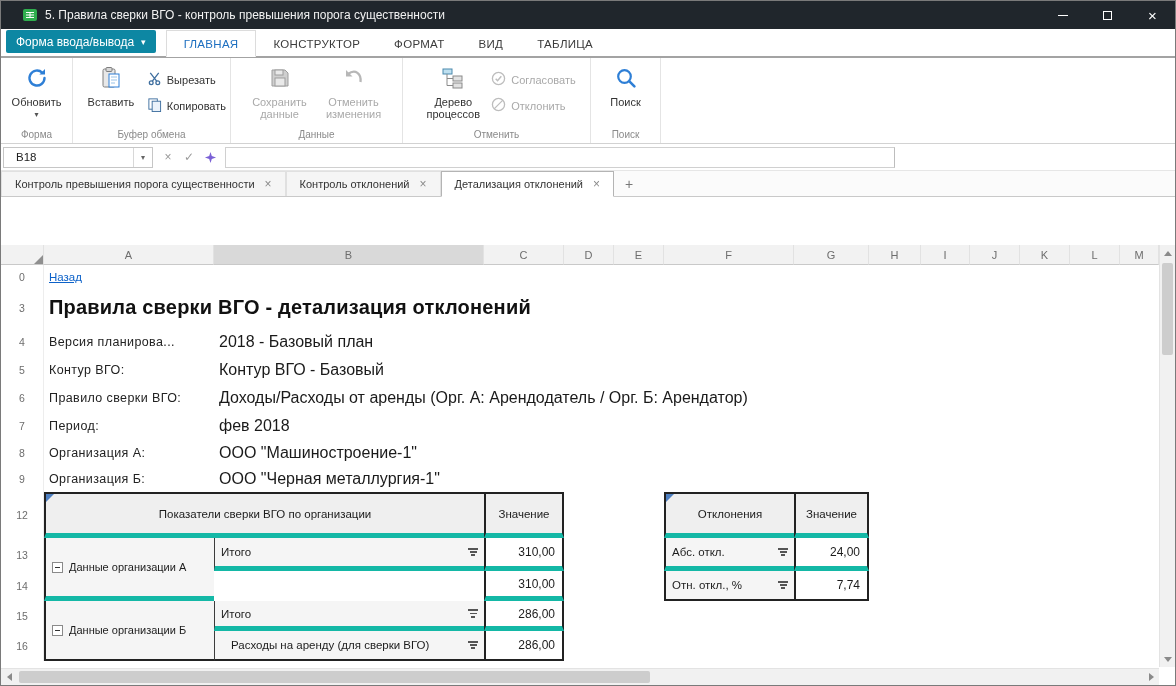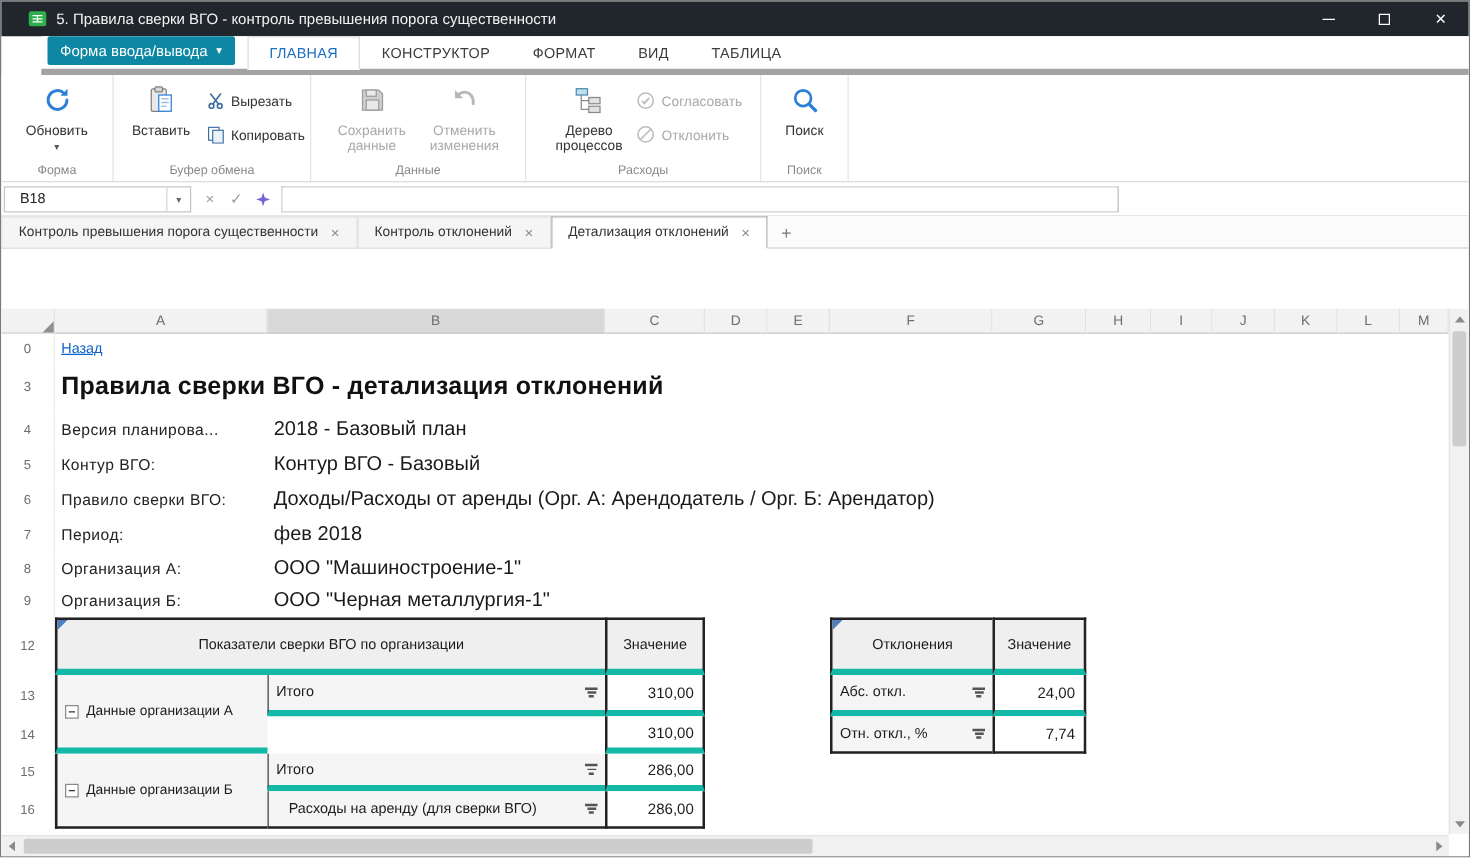--- a/index.html
+++ b/index.html
@@ -10,21 +10,21 @@
   .titlebar { flex:0 0 28px; background:#20262c; display:flex; align-items:center; padding-left:21px; color:#fff; }
   .app-icon { display:flex; margin-right:7px; }
   .win-title { font-size:12px; color:#f2f2f2; white-space:nowrap; }
   .win-controls { margin-left:auto; display:flex; height:100%; }
   .win-btn { width:45px; height:100%; display:flex; align-items:center; justify-content:center; color:#fff; cursor:default; }
   .min-glyph { width:10px; height:1px; background:#fff; display:block; }
   .max-glyph { width:9px; height:9px; border:1px solid #fff; display:block; }
   .close-glyph { font-size:15px; line-height:1; }
 
   
-  .ribbon-tabs { flex:0 0 29px; background:#fff; display:flex; align-items:flex-end; padding-left:5px; border-bottom:5px solid #a3a3a3;margin-left:32px; }
+  .ribbon-tabs { flex:0 0 29px; background:#fff; display:flex; align-items:flex-end; padding-left:5px; border-bottom:2px solid #a3a3a3; }
   .form-btn { background:#0d87a3; color:#fff; border:none; border-radius:2px; height:23px; margin:0 10px 3px 0; padding:0 10px; font-size:12px; font-family:inherit; display:flex; align-items:center; gap:7px; cursor:pointer; }
   .form-btn .ddt { font-size:9px; }
   .rtab { padding:7px 17px 6px; font-size:11.5px; letter-spacing:.3px; color:#3c3c3c; cursor:pointer; }
   .rtab.active { color:#1d6fc0; background:#fff; border:1px solid #dcdcdc; border-bottom:1px solid #fff; margin-bottom:-1px; }
 
   
   .ribbon { flex:0 0 86px; background:#fff; display:flex; border-bottom:1px solid #d2d2d2; }
   .rgroup { display:flex; flex-direction:column; border-right:1px solid #e4e4e4; }
   .rgroup-body { flex:1; display:flex; align-items:flex-start; justify-content:center; gap:2px; padding:3px 4px 0; }
   .rgroup-label { font-size:10px; color:#8a8a8a; text-align:center; padding:1px 0 3px; }
@@ -130,21 +130,21 @@
     </button>
     <div class="rtab active">ГЛАВНАЯ</div>
     <div class="rtab">КОНСТРУКТОР</div>
     <div class="rtab">ФОРМАТ</div>
     <div class="rtab">ВИД</div>
     <div class="rtab">ТАБЛИЦА</div>
   </div>
 
   <div class="ribbon">
 
-    <div class="rgroup" style="width:90px">
+    <div class="rgroup" style="width:72px">
       <div class="rgroup-body">
         <div class="bigbtn">
           <span>
             <svg width="24" height="24" viewBox="0 0 24 24">
                 <path d="M19.5 12a7.5 7.5 0 1 1-2.3-5.4" fill="none" stroke="#2e7fd6" stroke-width="2.4" stroke-linecap="round"></path>
                 <path d="M20 3v5.6h-5.6z" fill="#2e7fd6"></path>
               </svg>
           </span>
           <span>Обновить</span>
           <span class="ddt">▾</span>
@@ -243,21 +243,21 @@
             <span>
               <svg width="15" height="15" viewBox="0 0 16 16">
                   <circle cx="8" cy="8" r="6.5" fill="none" stroke="#bdbdbd" stroke-width="1.4"></circle>
                   <path d="M3.6 12.4L12.4 3.6" stroke="#bdbdbd" stroke-width="1.4"></path>
                 </svg>
             </span>
             <span>Отклонить</span>
           </div>
         </div>
       </div>
-      <div class="rgroup-label">Расходы</div>
+      <div class="rgroup-label">Отменить</div>
     </div>
 
     <div class="rgroup" style="width:70px">
       <div class="rgroup-body">
         <div class="bigbtn">
           <span>
             <svg width="24" height="24" viewBox="0 0 24 24">
                 <circle cx="10.5" cy="10.5" r="6.3" fill="none" stroke="#2e7fd6" stroke-width="2.2"></circle>
                 <path d="M15.4 15.4l5 5" stroke="#2e7fd6" stroke-width="2.6" stroke-linecap="round"></path>
               </svg>

